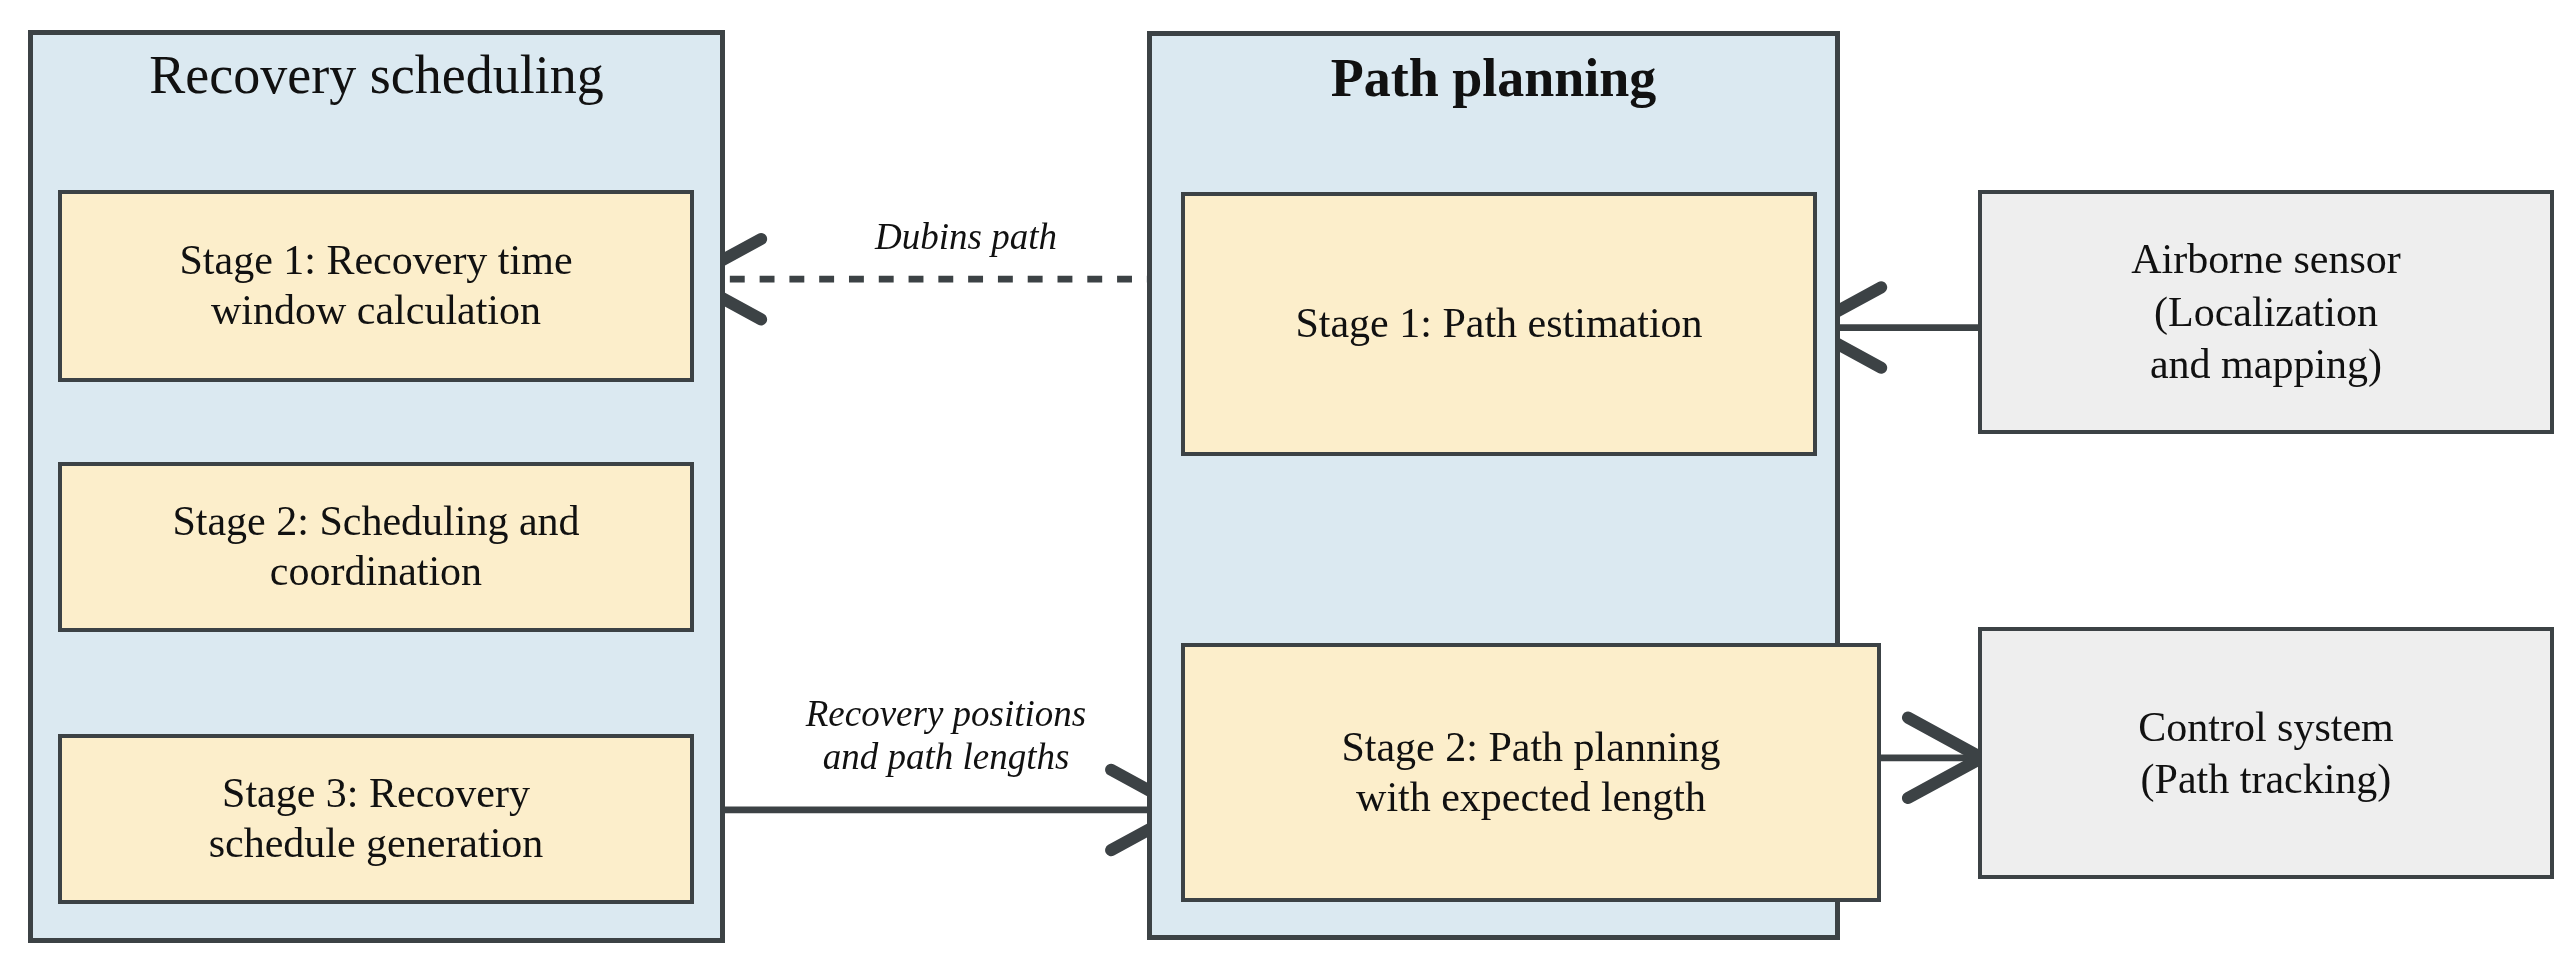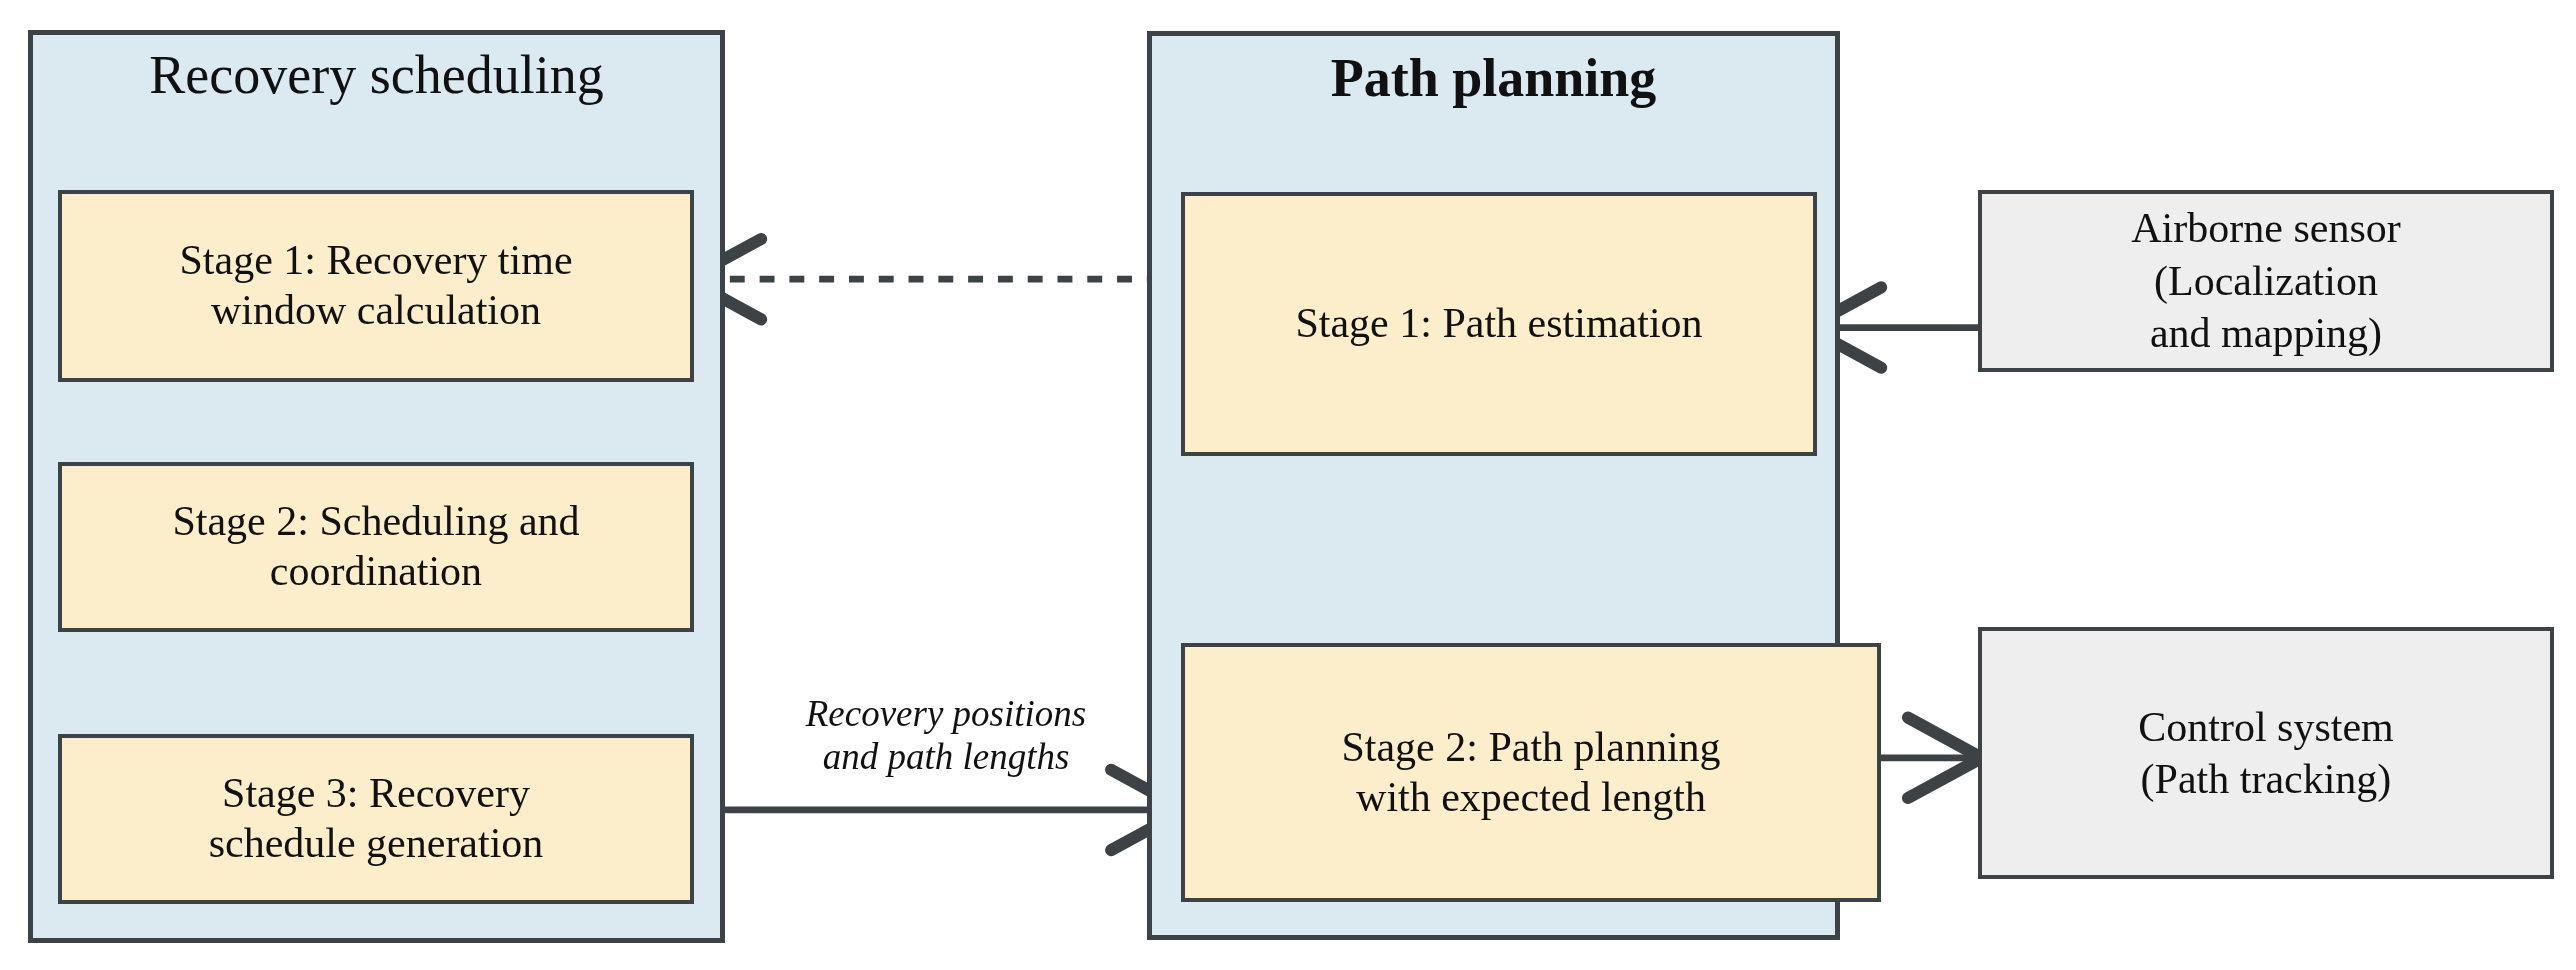--- a/index.html
+++ b/index.html
@@ -87,29 +87,30 @@
 
   <div class="proc" style="left:1181px;top:192px;width:636px;height:264px;">
     <span style="white-space:pre-line;">Stage 1: Path estimation</span>
   </div>
 
   <div class="proc" style="left:1181px;top:643px;width:700px;height:259px;">
     <span style="white-space:pre-line;">Stage 2: Path planning
 with expected length</span>
   </div>
 
-  <div class="ext" style="left:1978px;top:190px;width:576px;height:182px;align-items:center;">
+  <div class="ext" style="left:1978px;top:190px;width:576px;height:244px;align-items:center;">
     <span style="white-space:pre-line;">Airborne sensor
 (Localization
 and mapping)</span>
   </div>
 
   <div class="ext" style="left:1978px;top:627px;width:576px;height:252px;">
     <span style="white-space:pre-line;">Control system
 (Path tracking)</span>
   </div>
 
+  <div class="edge-label" style="left:780px;top:216px;width:372px;">Dubins path</div>
 
   <div class="edge-label" style="left:715px;top:693px;width:462px;">Recovery positions
 and path lengths</div>
 
 </div>
 
 
 </body></html>

